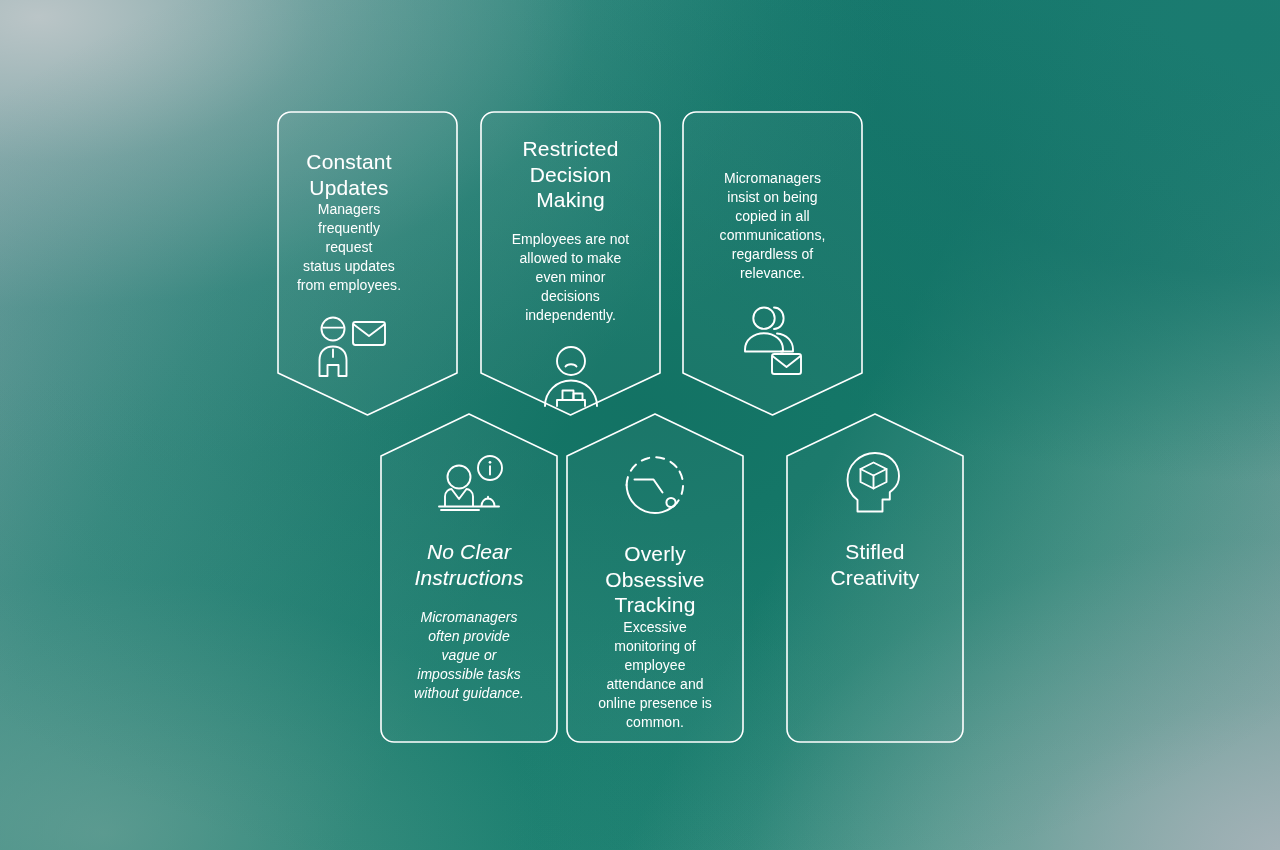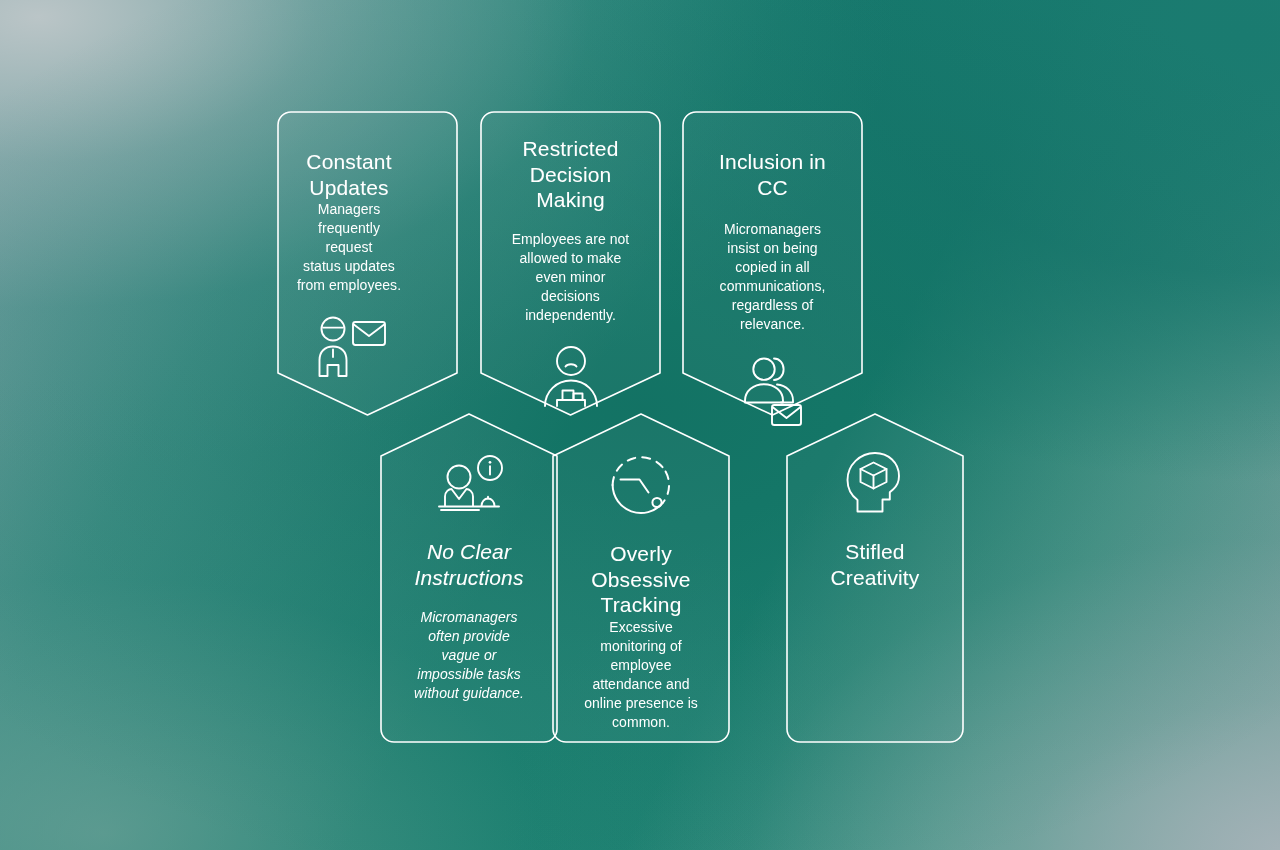--- a/index.html
+++ b/index.html
@@ -165,22 +165,20 @@
         </svg>
       </div>
     </div>
   </div>
 
   <div class="card c3" style="left:682px; top:111px; width:181px; height:305px;">
     <svg class="shape" width="181" height="305" viewBox="0 0 181 305" fill="none">
       <path d="M14 1 H167 A13 13 0 0 1 180 14 V262 L90.5 304 L1 262 V14 A13 13 0 0 1 14 1 Z" fill="rgba(255,255,255,0.035)" stroke="#ffffff" stroke-width="1.6" stroke-linejoin="round"></path>
     </svg>
     <div class="content" style="padding:38px 14px 0 14px;">
-      <div class="title">Inclusion in
-CC</div>
       <div class="desc">Micromanagers
 insist on being
 copied in all
 communications,
 regardless of
 relevance.</div>
       <div class="icon-wrap">
         <svg width="64" height="72" viewBox="0 0 64 72" fill="none" stroke="#ffffff" stroke-width="1.9" stroke-linecap="round" stroke-linejoin="round">
 
           <path d="M33 4.5 C38.6 4.5 42.6 9 42.6 15.2 C42.6 21.4 38.6 26 33 26"></path>
@@ -222,21 +220,21 @@
       <div class="title">No Clear
 Instructions</div>
       <div class="desc">Micromanagers
 often provide
 vague or
 impossible tasks
 without guidance.</div>
     </div>
   </div>
 
-  <div class="card c5" style="left:552px; top:413px; width:178px; height:331px;">
+  <div class="card c5" style="left:566px; top:413px; width:178px; height:331px;">
     <svg class="shape" width="178" height="331" viewBox="0 0 178 331" fill="none">
       <path d="M1 43 L89 1 L177 43 V316 A13 13 0 0 1 164 329 H14 A13 13 0 0 1 1 316 Z" fill="rgba(255,255,255,0.035)" stroke="#ffffff" stroke-width="1.6" stroke-linejoin="round"></path>
     </svg>
     <div class="content" style="padding:36px 18px 0 18px;">
       <div class="icon-wrap">
         <svg width="70" height="68" viewBox="0 0 70 68" fill="none" stroke="#ffffff" stroke-width="2" stroke-linecap="round" stroke-linejoin="round">
 
           <path d="M6.6 36 A28.4 28.4 0 0 1 59.6 22.5" stroke-dasharray="8 7"></path>
 
           <path d="M6.6 36 A28.4 28.4 0 0 0 56.5 54.2"></path>

